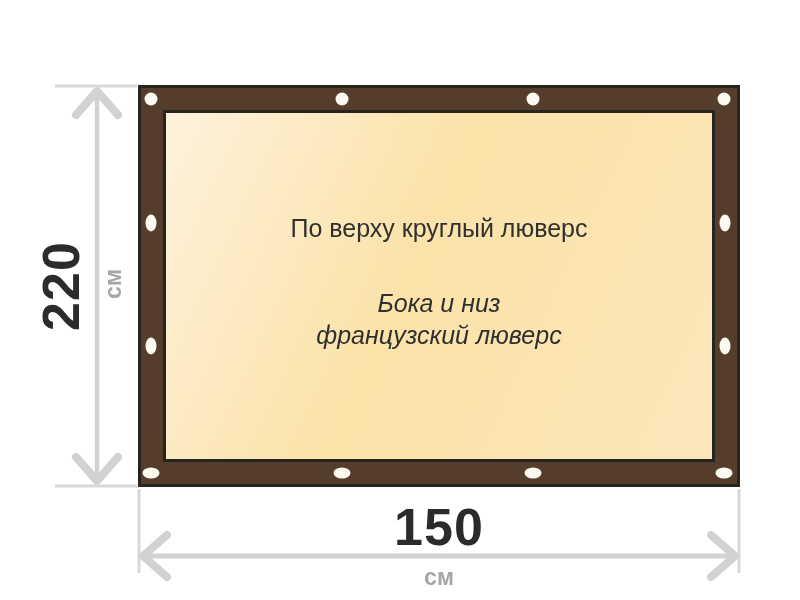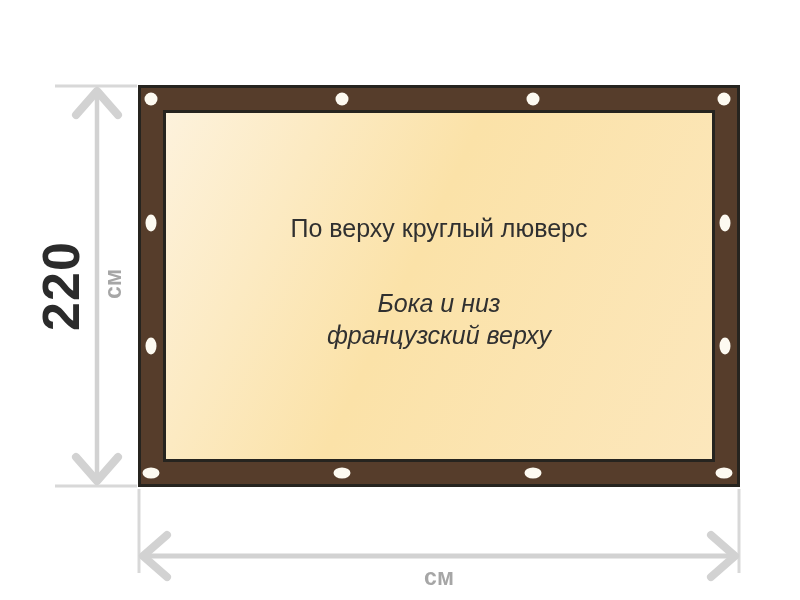--- a/index.html
+++ b/index.html
@@ -121,20 +121,21 @@
     <span class="grommet g-vert" style="left:10px;top:135px"></span>
     <span class="grommet g-vert" style="left:10px;top:258px"></span>
 
     <span class="grommet g-vert" style="left:584px;top:135px"></span>
     <span class="grommet g-vert" style="left:584px;top:258px"></span>
   </div>
 
   <div class="note note-top">По верху круглый люверс</div>
   <div class="note note-mid">
     <div>Бока и низ</div>
-    <div>французский верху</div>
+    <div>французский люверс</div>
   </div>
 
   <div class="dim-num rot num-v">220</div>
   <div class="dim-unit rot unit-v">см</div>
+  <div class="dim-num num-h">150</div>
   <div class="dim-unit unit-h">см</div>
 
 </div>
 
 </body></html>

